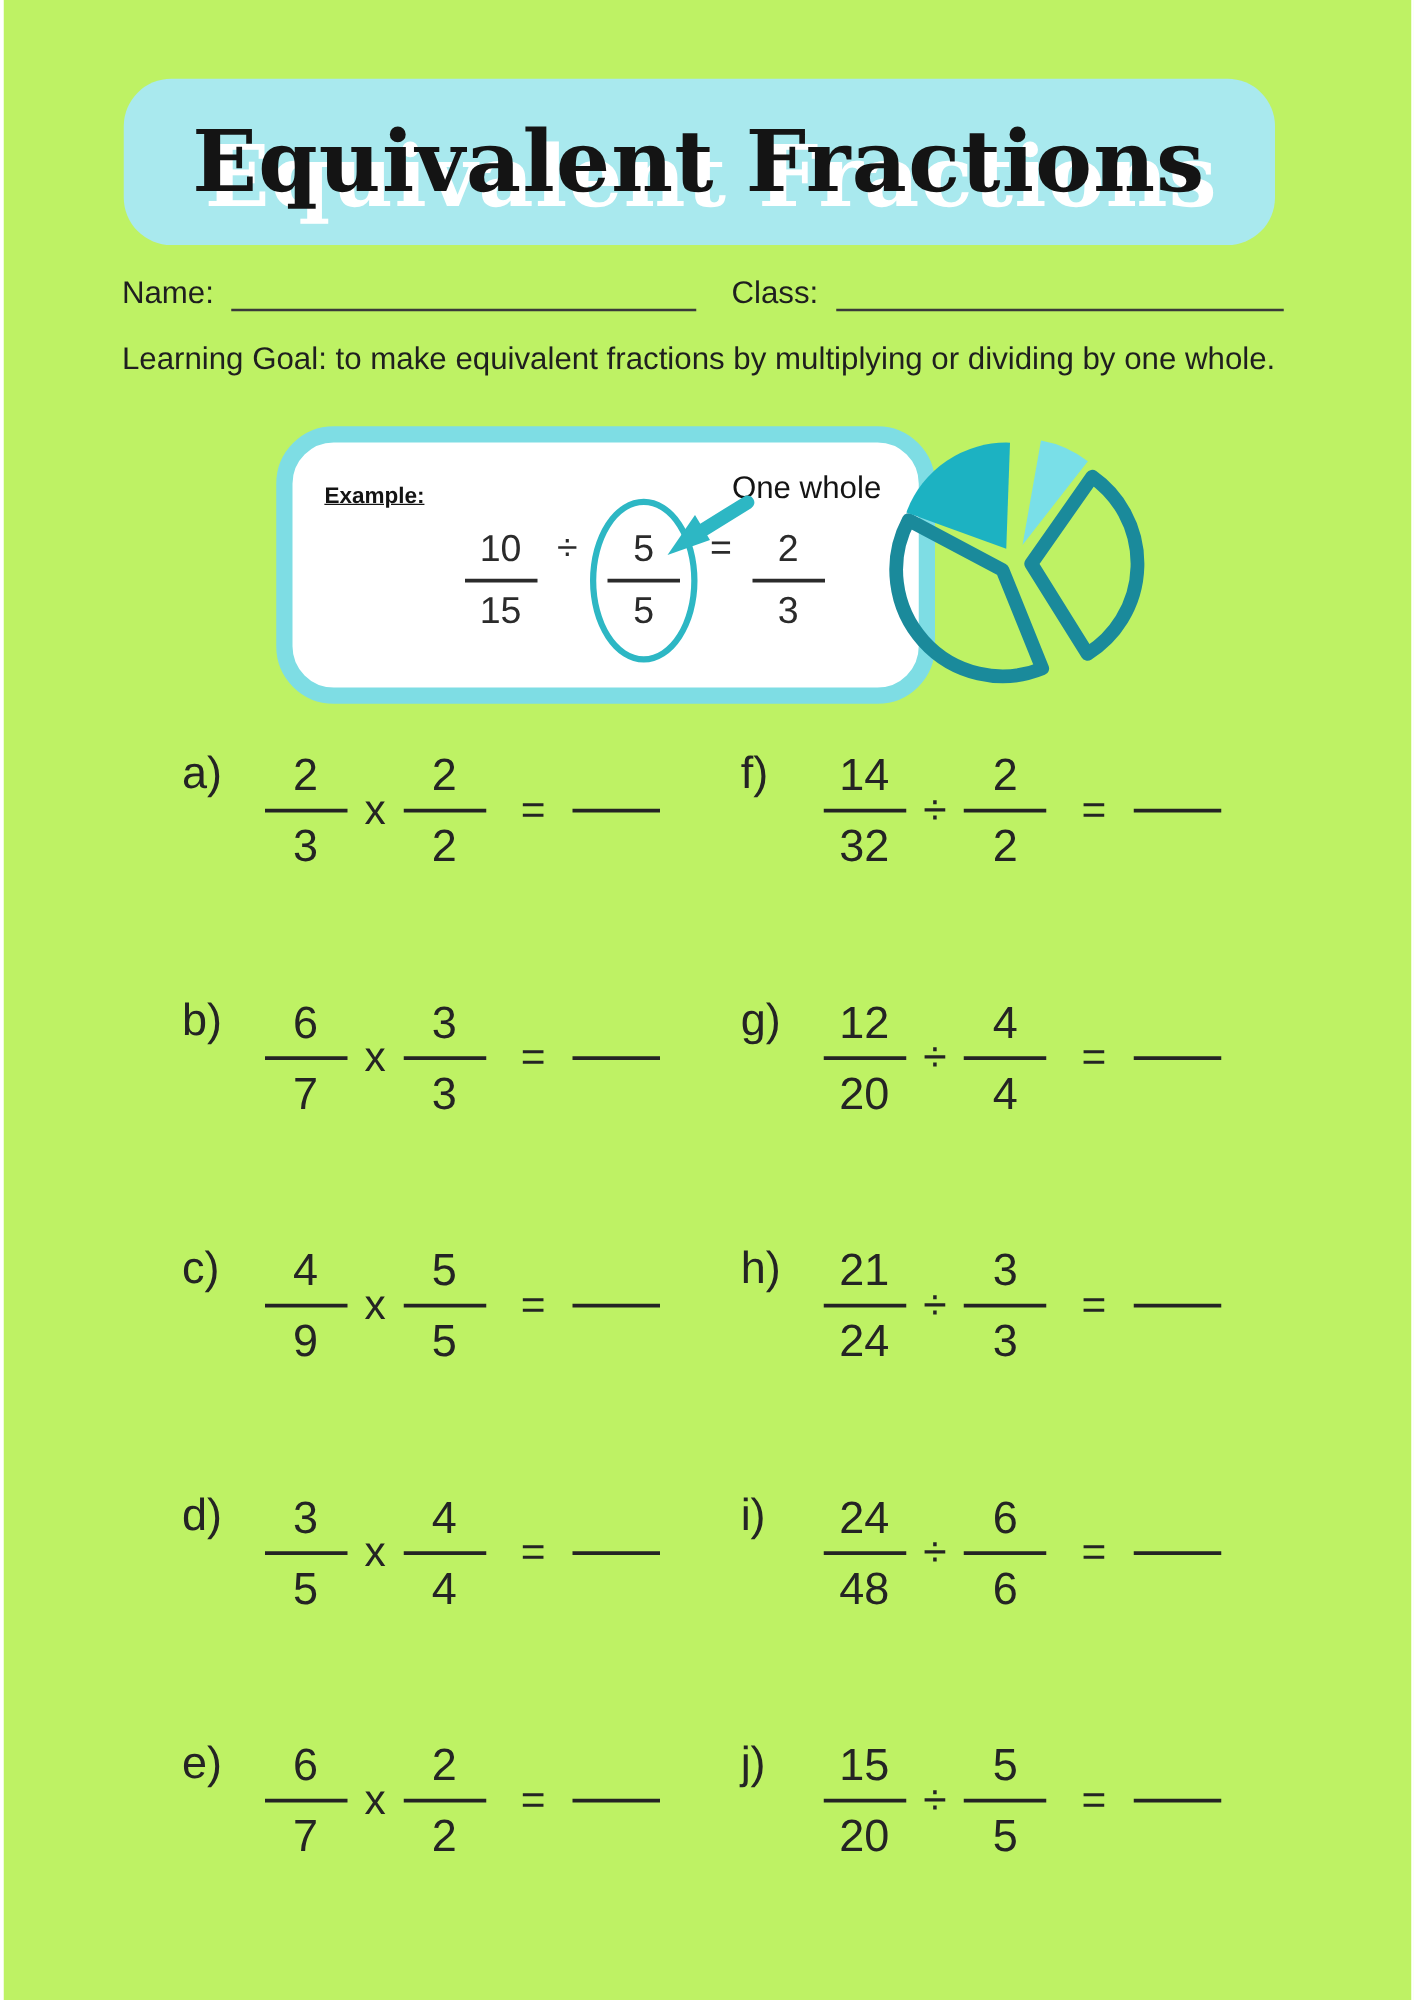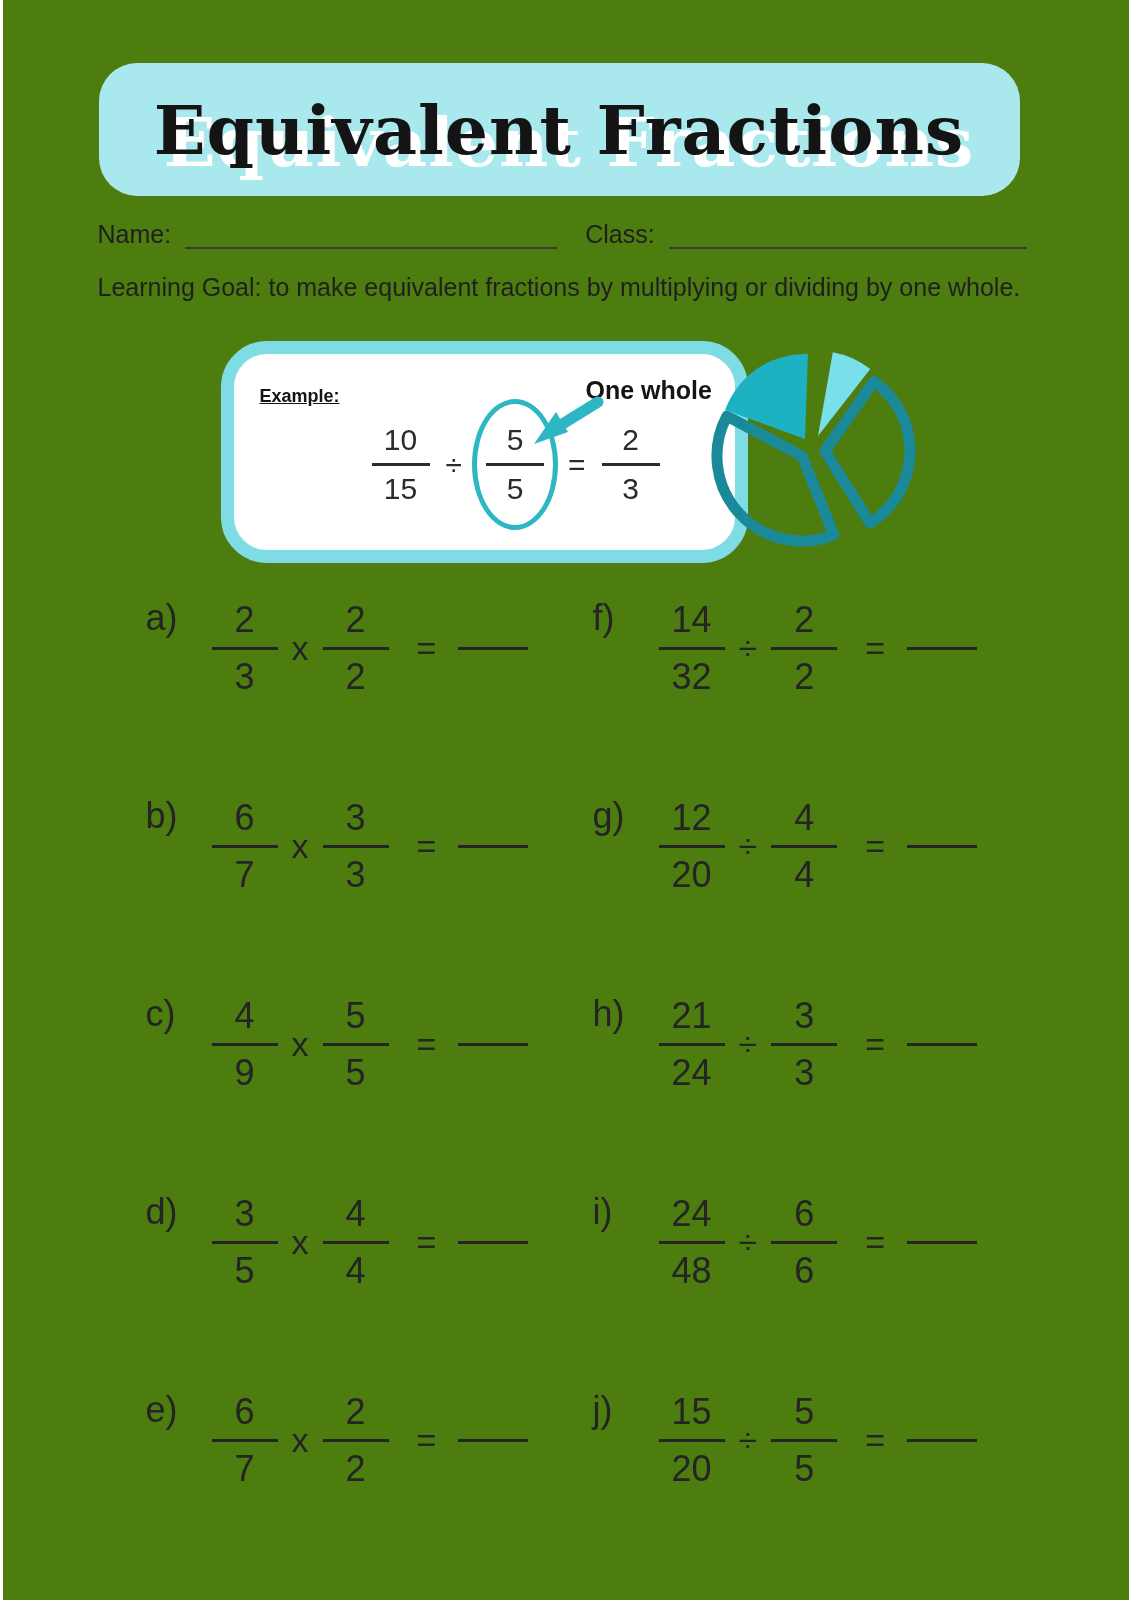--- a/index.html
+++ b/index.html
@@ -1,19 +1,19 @@
 <!DOCTYPE html>
 <html><head>
 <meta charset="utf-8">
 <style>
   * { box-sizing: border-box; }
   html,body { margin:0; padding:0; background:#ffffff; }
   .page {
     position:relative; width:1126px; height:1600px; margin:0 auto;
-    background:#4d7c0f; overflow:hidden;
+    background:#bef264; overflow:hidden;
     font-family:"Liberation Sans","DejaVu Sans",sans-serif; color:#212121;
   }
   
   .banner {
     position:absolute; left:96px; top:63px; width:921px; height:133px;
     background:#a9e9ee; border-radius:38px;
     display:flex; align-items:center; justify-content:center;
   }
   .banner h1 {
     margin:0; font-family:"DejaVu Serif","Liberation Serif",serif;
@@ -39,34 +39,34 @@
   .example-box {
     position:absolute; left:218px; top:0; width:527px; height:222px;
     border:13px solid #7edde4; border-radius:46px; background:#ffffff;
   }
   .example-label {
     position:absolute; left:26px; top:32px;
     font-size:18px; font-weight:bold; text-decoration:underline; color:#141414;
   }
   .example-eq {
     position:absolute; left:138px; top:68px;
-    display:flex; align-items:center; gap:16px; color:#2b2b2b;
+    display:flex; gap:16px; color:#2b2b2b;
   }
   .ex-frac { display:flex; flex-direction:column; align-items:center; row-gap:5px; min-width:58px; }
   .ex-frac span { font-size:30px; line-height:36px; }
   .ex-bar { height:3px; background:#2b2b2b; align-self:stretch; }
   .ex-op { font-size:30px; }
   .circled { position:relative; padding:0 8px; }
   .ellipse {
     position:absolute; left:-6px; right:-6px; top:-23px; bottom:-23px;
     border:5px solid #2db7c4; border-radius:50%;
   }
   .one-whole {
     position:absolute; left:352px; top:22px;
-    font-size:25px; font-weight:bold; color:#141414; white-space:nowrap;
+    font-size:25px; font-weight:normal; color:#141414; white-space:nowrap;
   }
   .arrow-svg { position:absolute; left:292px; top:44px; overflow:visible; }
   .pie-svg { position:absolute; left:708px; top:8px; overflow:visible; }
   
   .problems { position:absolute; left:143px; top:592px; display:flex; }
   .pcol { display:flex; flex-direction:column; gap:86px; width:447px; }
   .problem { display:flex; align-items:center; height:112px; }
   .plabel { font-size:36px; line-height:44px; width:56px; flex:none; align-self:flex-start; margin-top:4px; color:#242424; }
   .frac { display:flex; flex-direction:column; align-items:center; row-gap:5px; min-width:66px; flex:none; margin:0 10px; color:#242424; }
   .frac span { font-size:36px; line-height:44px; }

